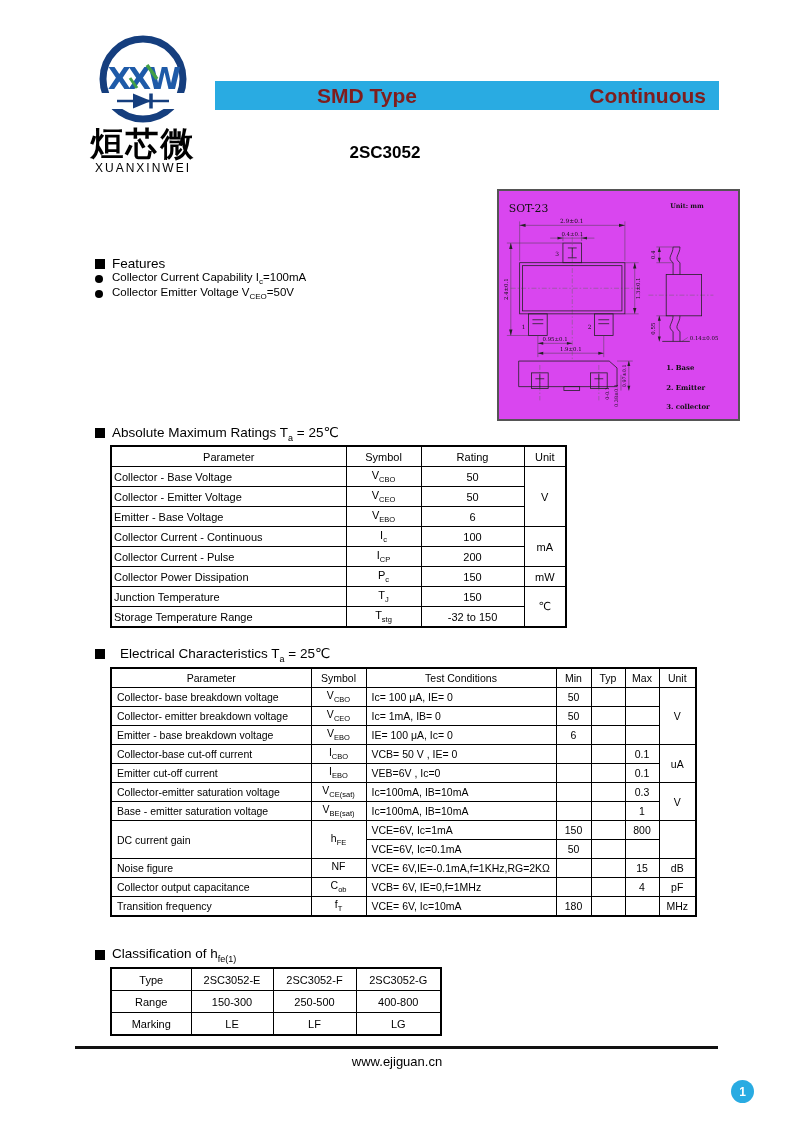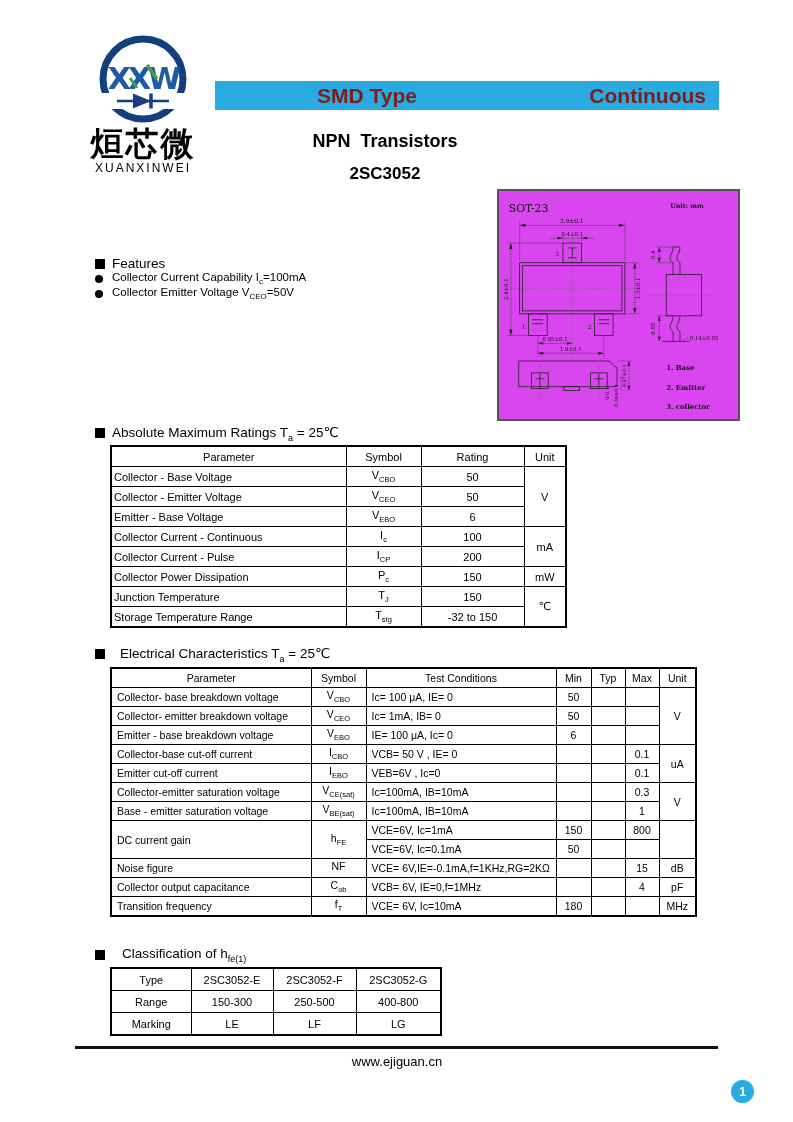--- a/index.html
+++ b/index.html
@@ -35,21 +35,21 @@
   
   .sec-head { display:flex; align-items:center; font-size:13.5px; }
   .sq { width:10px; height:10px; background:#000; margin-right:7px; flex:none; }
   .hsub { font-size:9px; }
   .features { position:absolute; left:95px; top:256px; }
   .feat { display:flex; align-items:center; font-size:11.5px; }
   .dot { width:8px; height:8px; border-radius:50%; background:#000; margin-right:9px; flex:none; }
   .feat sub { font-size:8px; }
   .sec-abs  { position:absolute; left:95px; top:424px; }
   .sec-elec { position:absolute; left:95px; top:645px;gap:8px; }
-  .sec-cls  { position:absolute; left:95px; top:946px;gap:10px; }
+  .sec-cls  { position:absolute; left:95px; top:946px; }
 
   
   table.tbl { position:absolute; border-collapse:collapse; table-layout:fixed; border:2px solid #000;
               font-size:11px; }
   .tbl th, .tbl td { border:1px solid #000; text-align:center; vertical-align:middle;
                      padding:0 3px; height:19px; font-weight:normal; overflow:hidden; }
   .tbl .l { text-align:left; padding-left:2px; }
   .tbl sub { font-size:7.5px; }
   table.abs  { left:110px; top:445px; width:455px; }
   table.elec { left:110px; top:667px; width:585px; }
@@ -86,21 +86,20 @@
     <div class="logo-cn">烜芯微</div>
     <div class="logo-en">XUANXINWEI</div>
   </div>
 
   <div class="banner">
     <span>SMD Type</span>
     <span>Continuous</span>
   </div>
 
   <div class="title-wrap">
-    <div class="t1">NPN  Transistors</div>
     <div class="t2">2SC3052</div>
   </div>
 
   <div class="pkg">
     <svg viewBox="0 0 243 230">
       <text x="10" y="20" font-size="11" class="dwg-txt">SOT-23</text>
       <text x="174" y="16" font-size="6.5" font-weight="bold" class="dwg-txt">Unit: mm</text>
 
       <path class="dwg-dash" d="M74.5,46 V170 M12,98 H142 M152,105 H218 M41.5,176 V212 M101.5,176 V212"></path>
 

